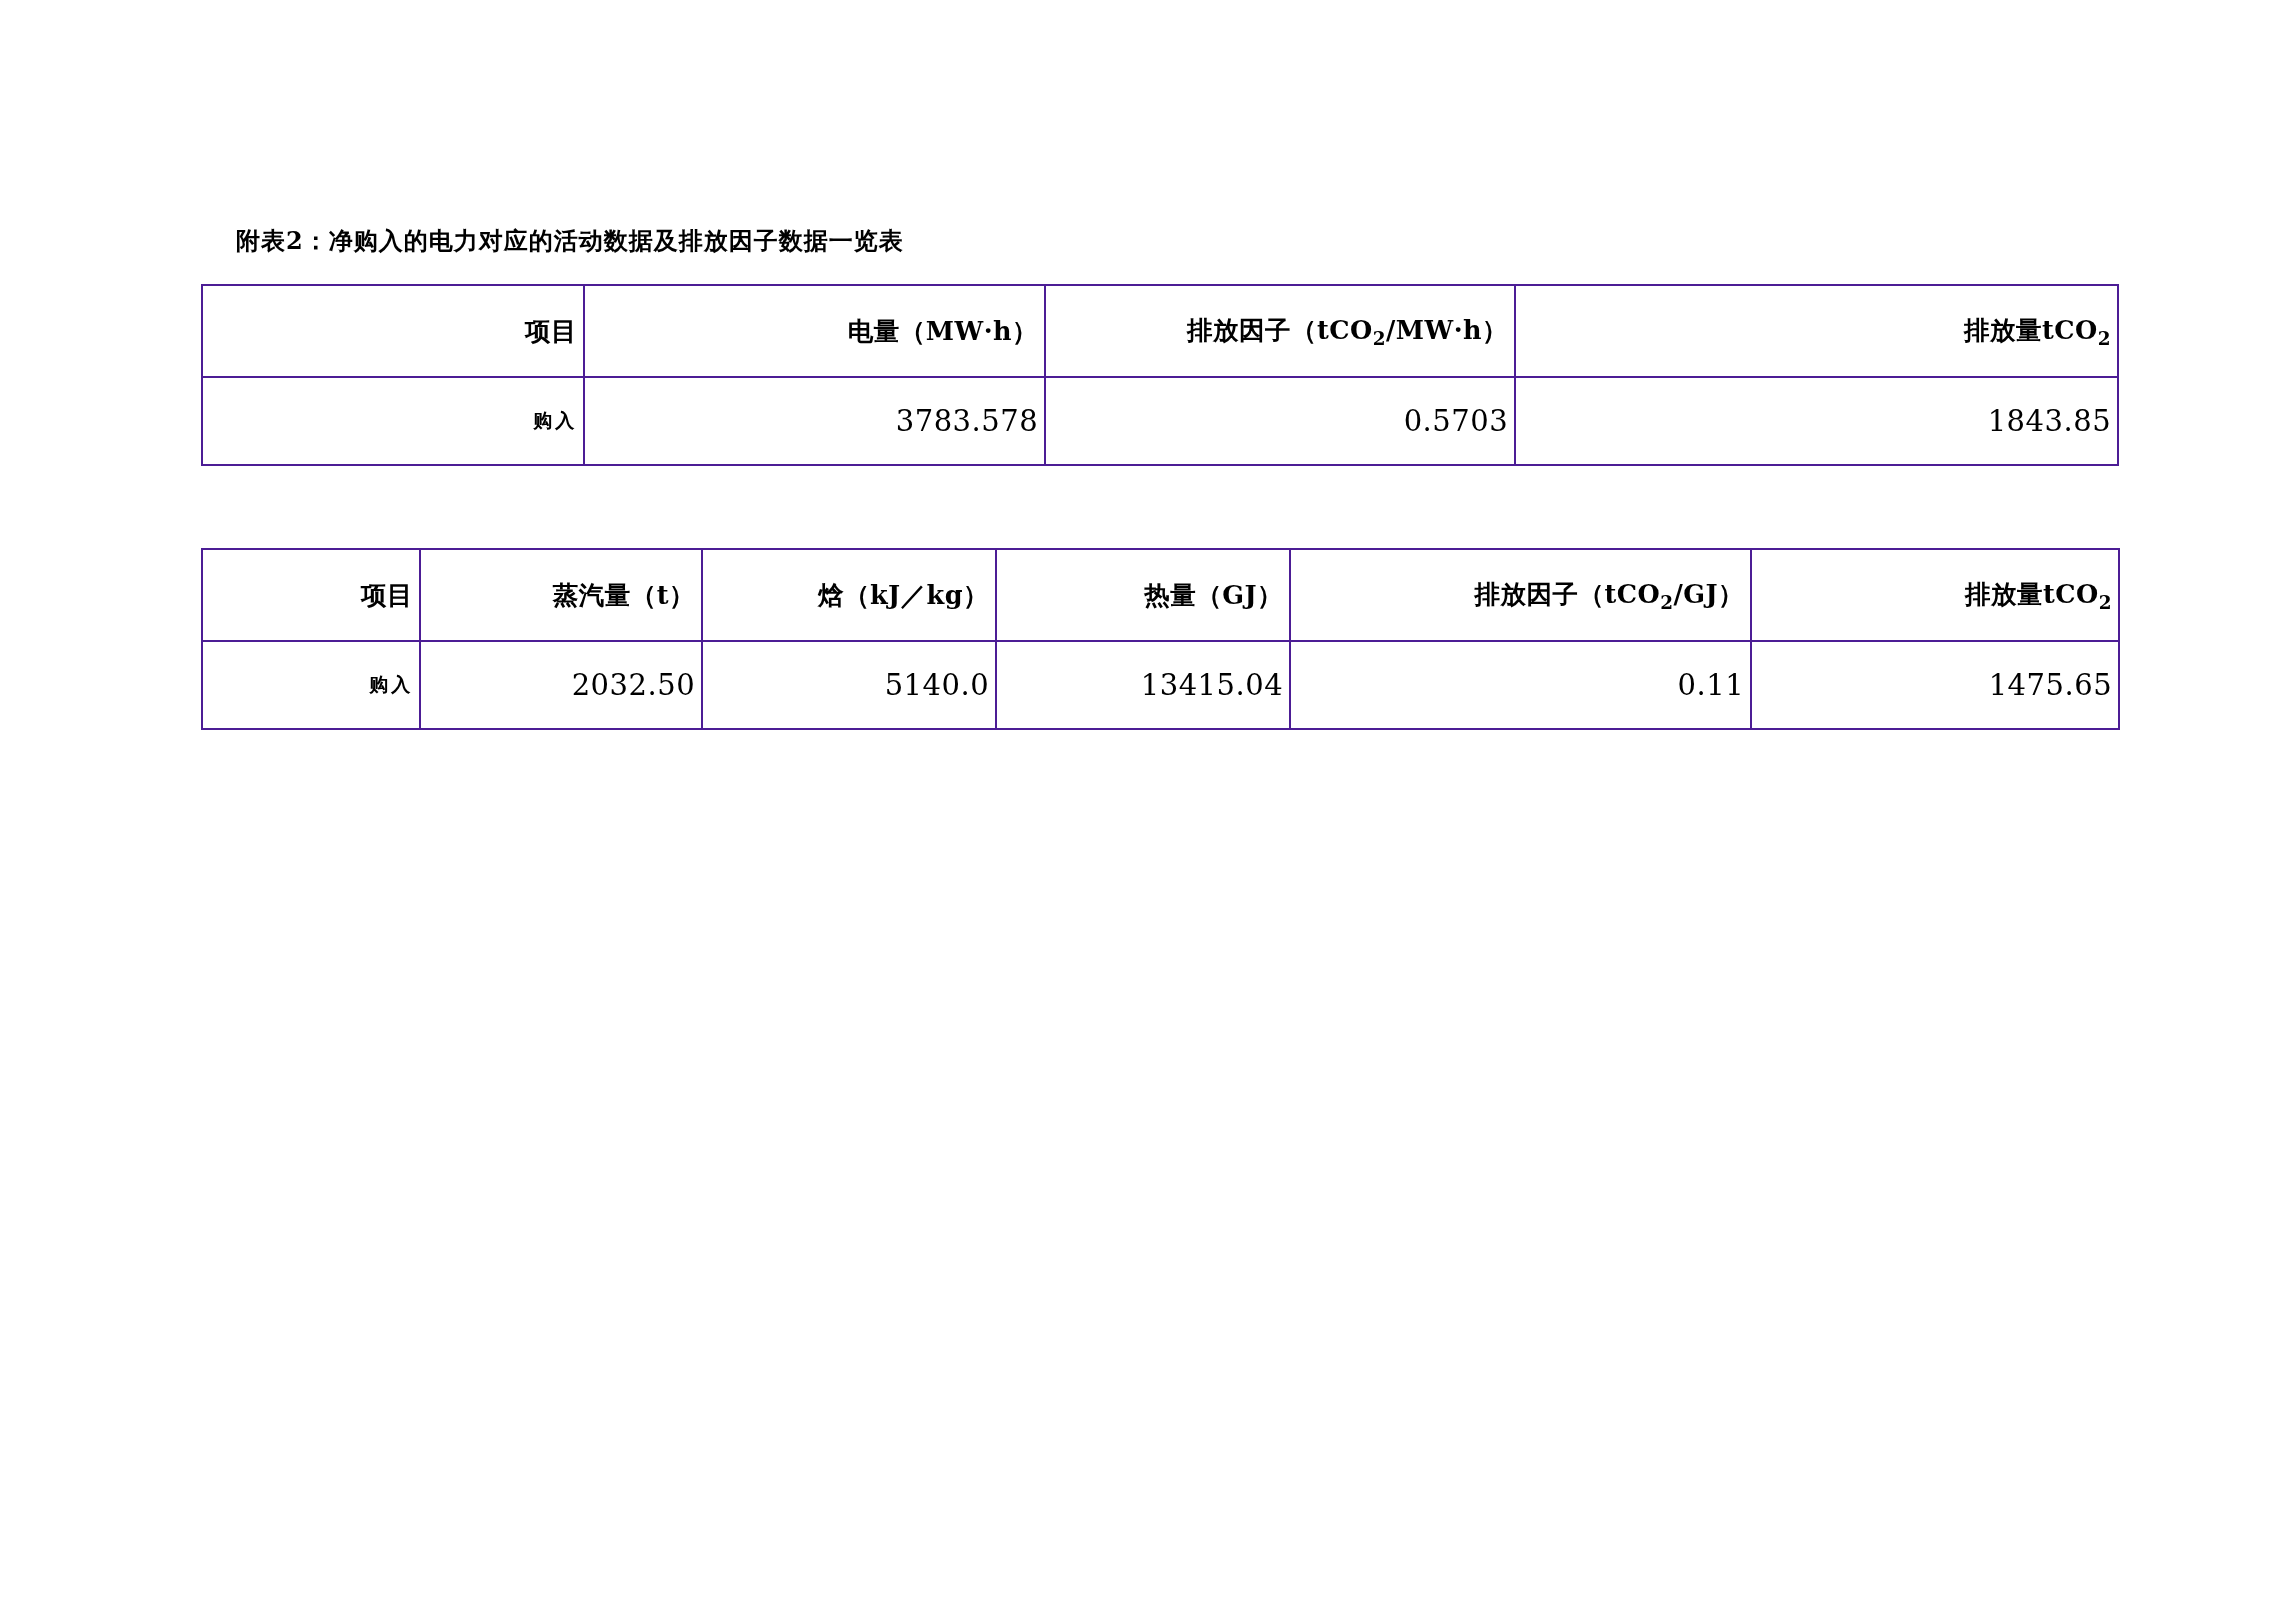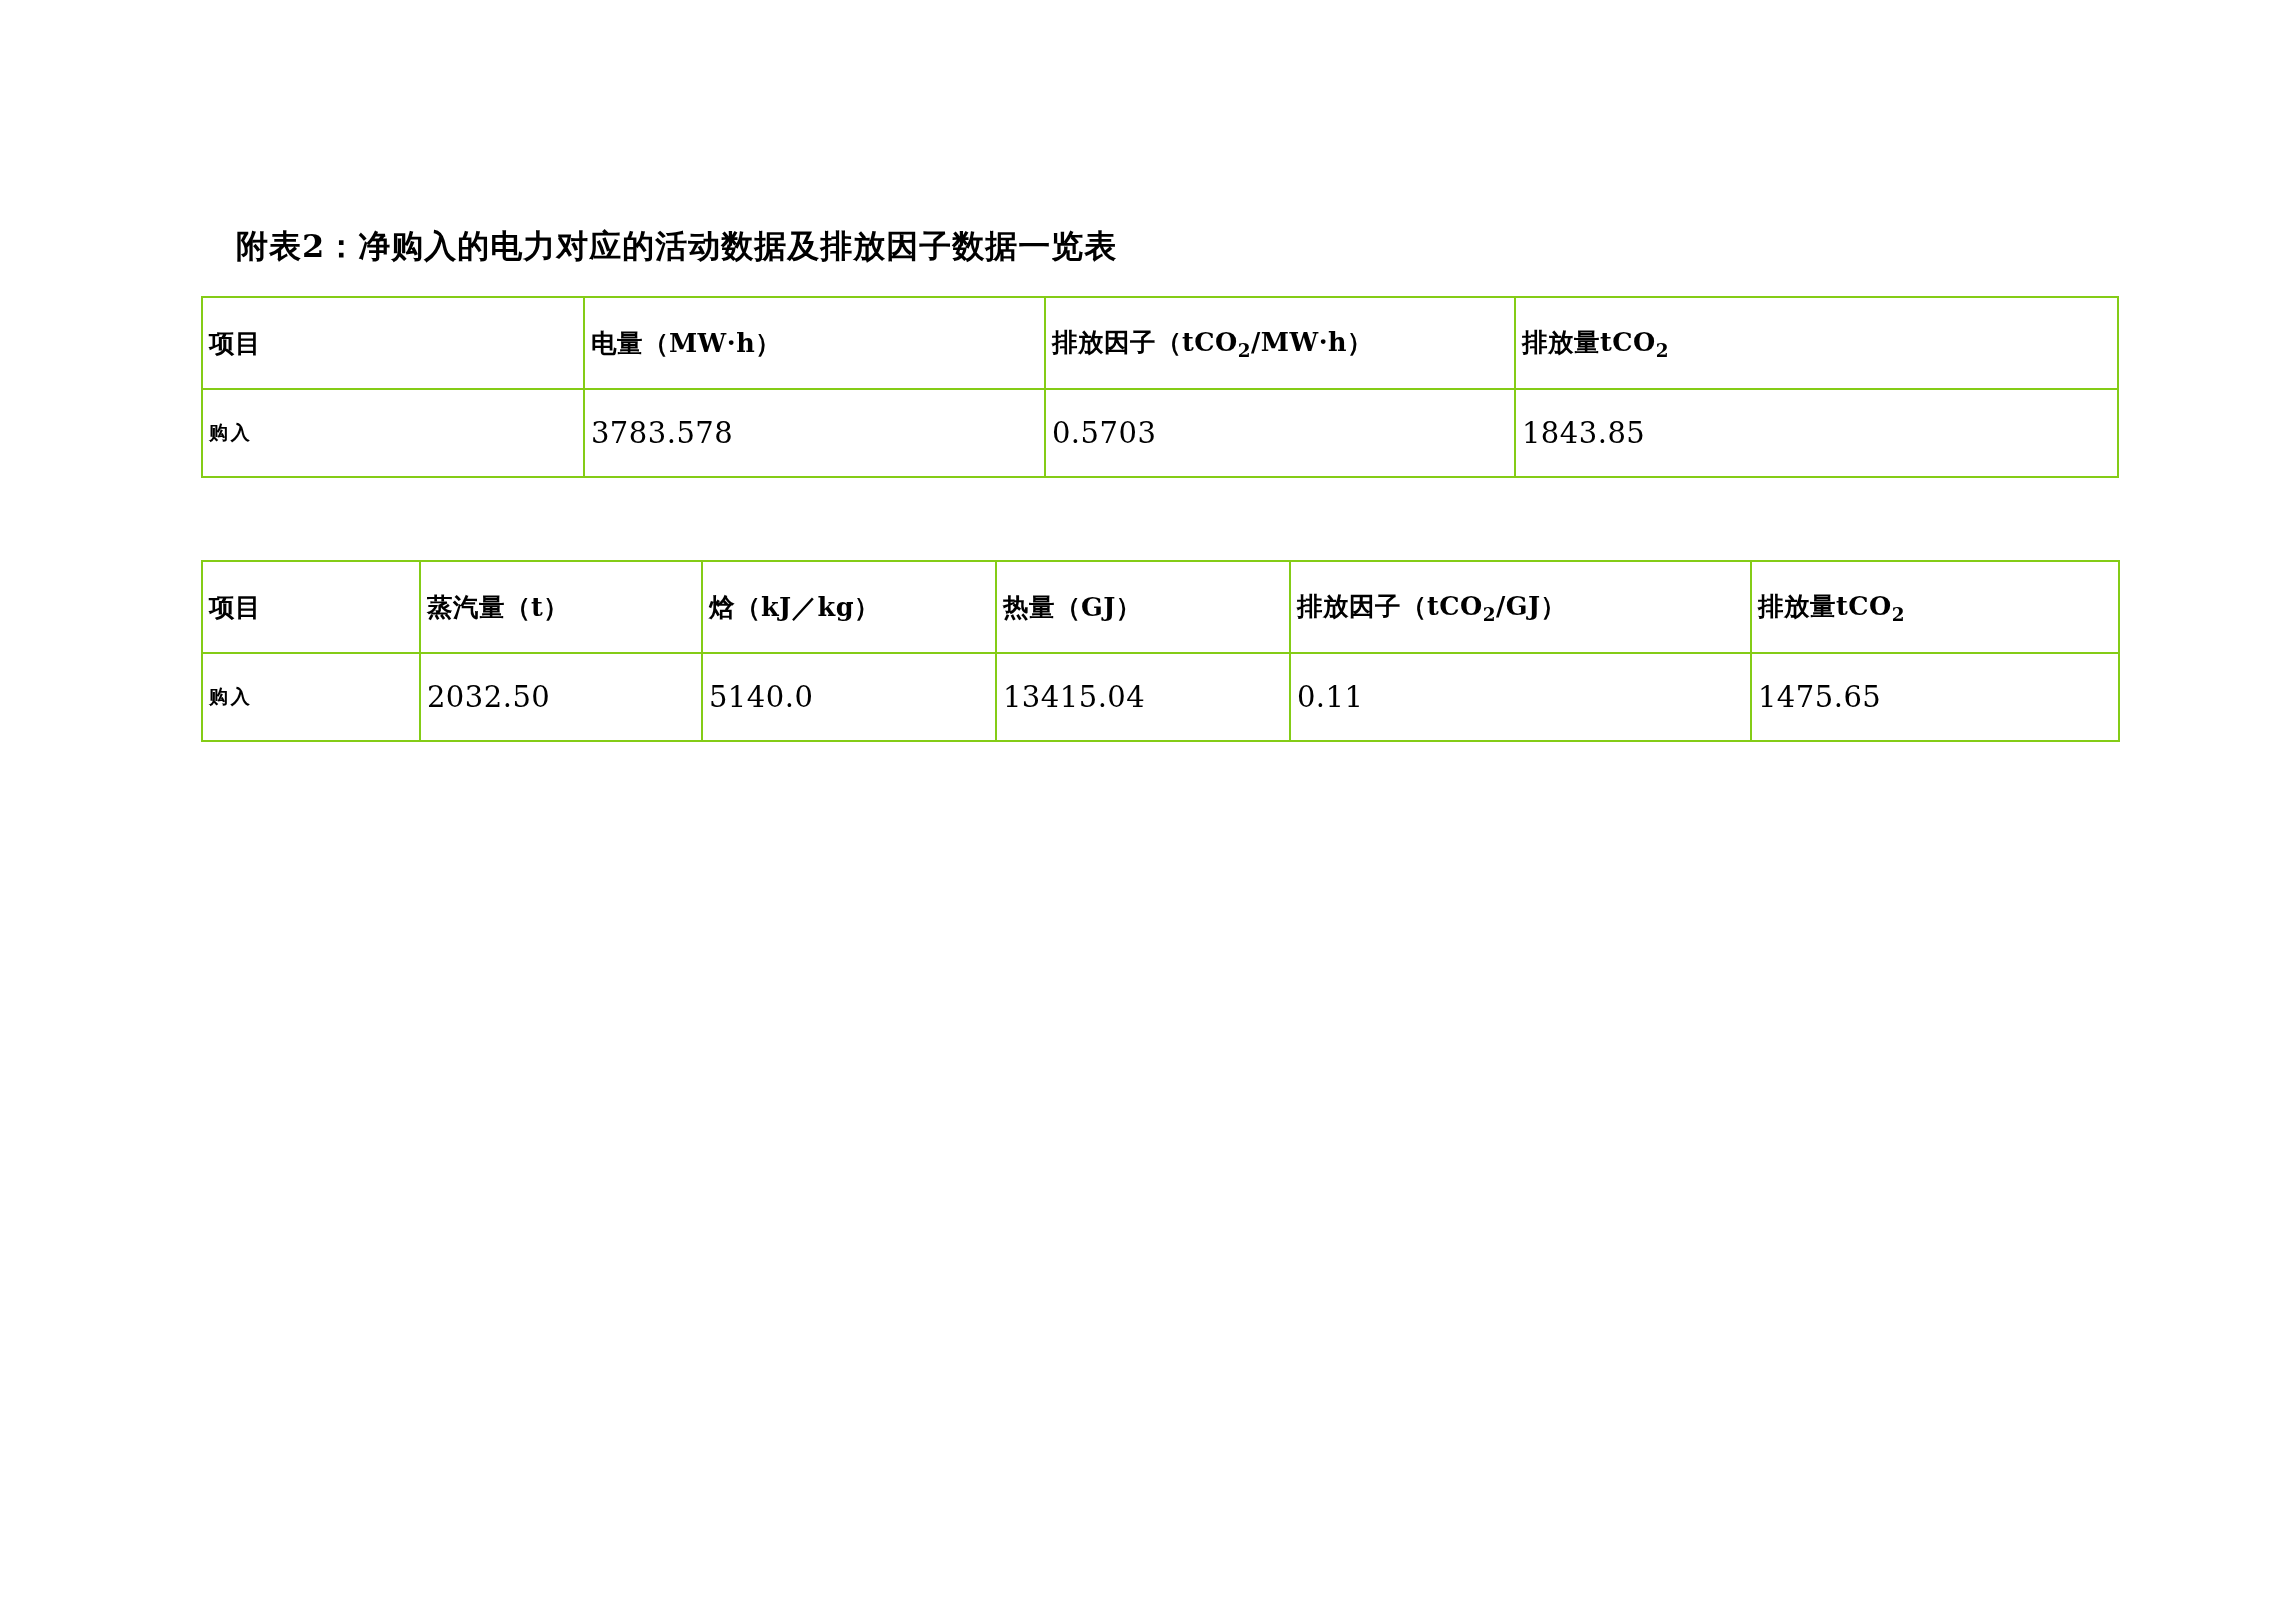--- a/index.html
+++ b/index.html
@@ -25,34 +25,34 @@
   }
   .content {
     position: absolute;
     left: 201px;
     top: 225px;
     width: 1916px;
   }
   .section-title {
     font-family: "DejaVu Serif", "Liberation Serif", serif;
     font-weight: bold;
-    font-size: 32px;
+    font-size: 24px;
     letter-spacing: 1px;
     margin: 0 0 27.4px 35px;
     white-space: nowrap;
   }
   table.data-table {
     border-collapse: collapse;
     width: 1916px;
     table-layout: fixed;
     margin-bottom: 82px;
   }
   table.data-table td {
-    border: 2px solid #84cc16;
-    text-align: left;
+    border: 2px solid #4c1d95;
+    text-align: right;
     vertical-align: middle;
     font-family: "DejaVu Serif", "Liberation Serif", serif;
     padding: 0 5.9px;
   }
   table.data-table tr.header-row td {
     height: 90px;
     font-weight: bold;
     font-size: 25.5px;
     letter-spacing: 0.5px;
   }

